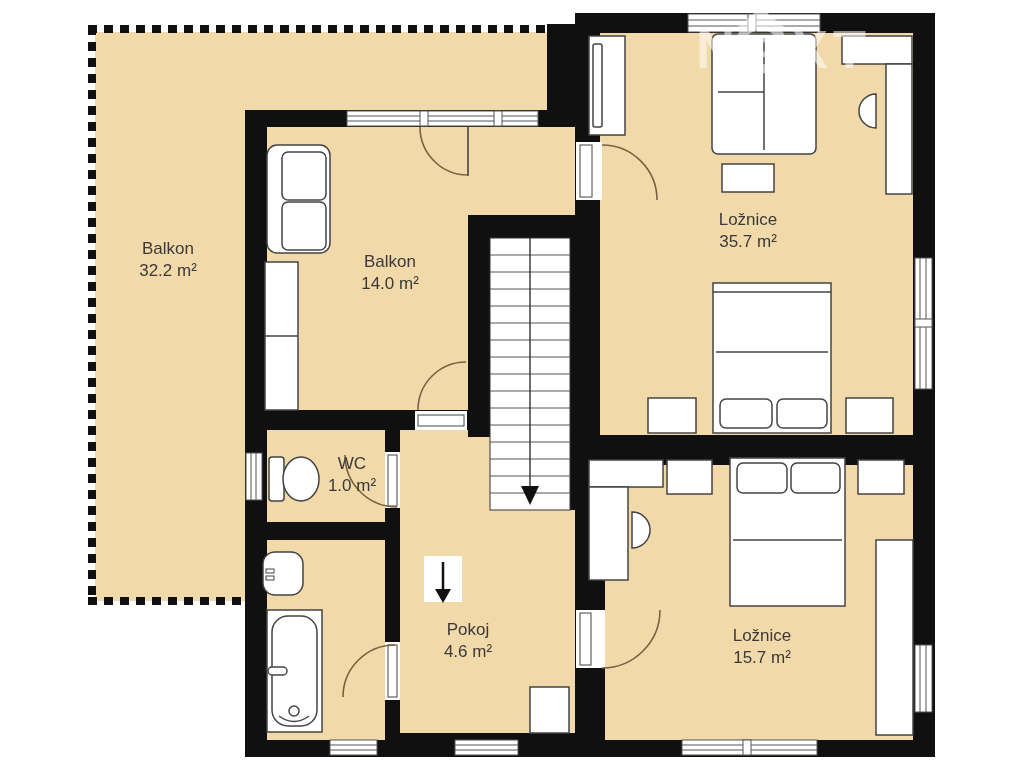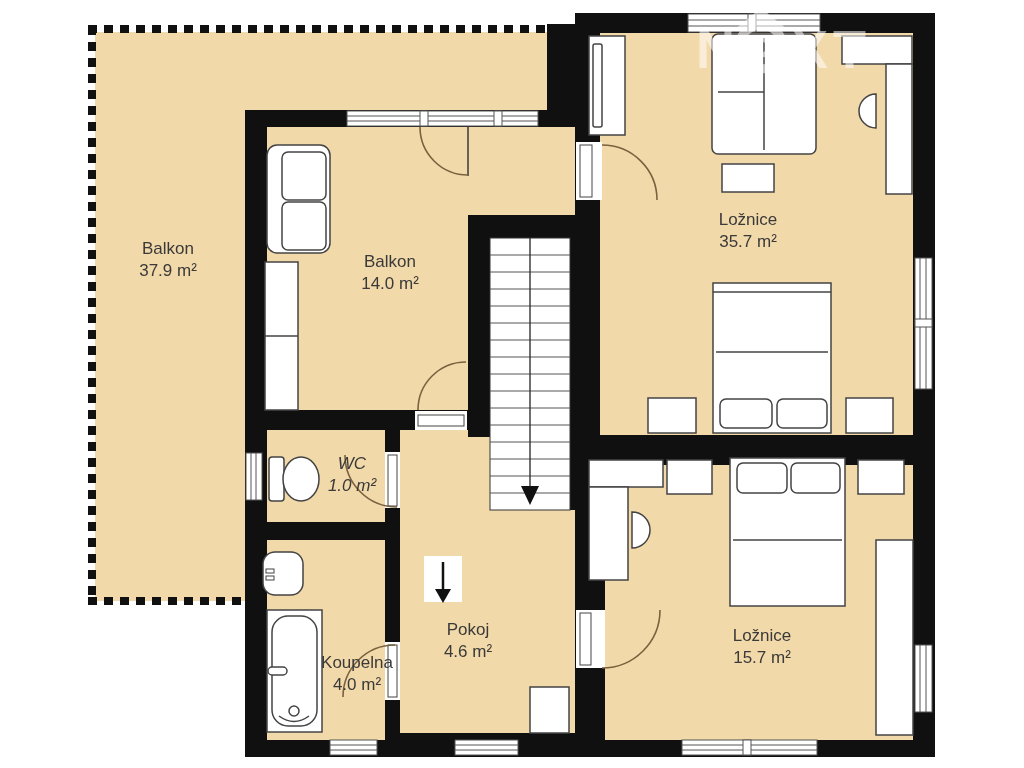--- a/index.html
+++ b/index.html
@@ -202,37 +202,33 @@
     <text x="696" y="68" font-family="Liberation Sans, sans-serif" font-size="54" font-weight="bold" fill="#ffffff">N</text>
     <polygon points="761,8 735,29 787,29" fill="#ffffff"></polygon>
     <circle cx="761" cy="47" r="22" fill="none" stroke="#ffffff" stroke-width="9"></circle>
     <circle cx="761" cy="47" r="8" fill="none" stroke="#ffffff" stroke-width="5"></circle>
     <text x="792" y="68" font-family="Liberation Sans, sans-serif" font-size="54" font-weight="bold" letter-spacing="5" fill="#ffffff">XT</text>
   </g>
 </svg>
 
   <div class="room-label" style="left:168px;top:260px;">
     <span>Balkon</span>
-    <span>37.9 m²</span>
+    <span>32.2 m²</span>
   </div>
   <div class="room-label" style="left:390px;top:273px;">
     <span>Balkon</span>
     <span>14.0 m²</span>
   </div>
   <div class="room-label" style="left:748px;top:231px;">
     <span>Ložnice</span>
     <span>35.7 m²</span>
   </div>
-  <div class="room-label" style="left:352px;top:475px;font-style:italic;">
+  <div class="room-label" style="left:352px;top:475px;">
     <span>WC</span>
     <span>1.0 m²</span>
-  </div>
-  <div class="room-label" style="left:357px;top:674px;">
-    <span>Koupelna</span>
-    <span>4.0 m²</span>
   </div>
   <div class="room-label" style="left:468px;top:641px;">
     <span>Pokoj</span>
     <span>4.6 m²</span>
   </div>
   <div class="room-label" style="left:762px;top:647px;">
     <span>Ložnice</span>
     <span>15.7 m²</span>
   </div>
 

